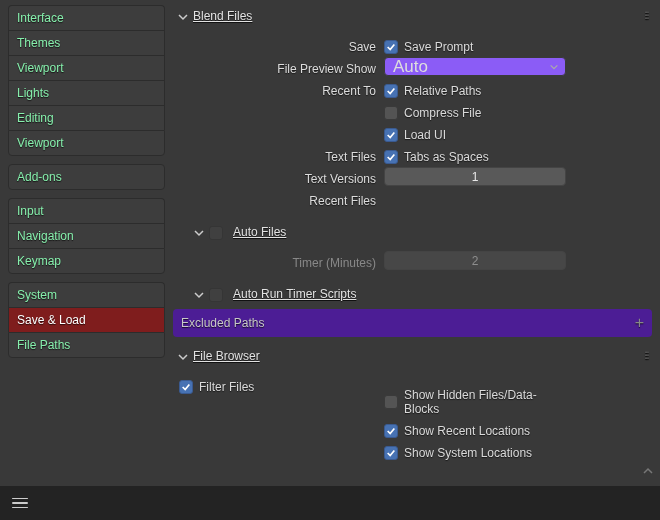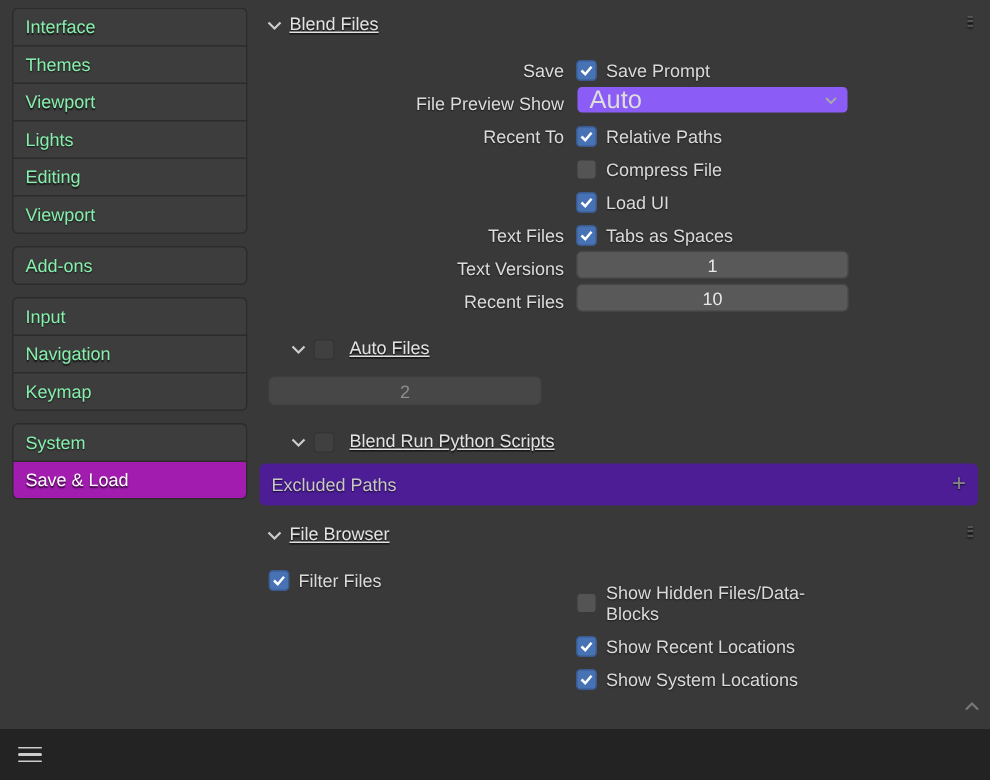--- a/index.html
+++ b/index.html
@@ -12,21 +12,21 @@
     border: 1px solid #2c2c2c;
     border-bottom: none;
     padding: 5px 8px;
     color: #86efac;
     text-shadow: 0 1px 1px rgba(0,0,0,0.7);
     cursor: pointer;
     font-size: 12px;
   }
   .nav-item:first-child { border-top-left-radius: 4px; border-top-right-radius: 4px; border-top: 1px solid #2c2c2c; }
   .nav-item:last-child { border-bottom-left-radius: 4px; border-bottom-right-radius: 4px; border-bottom: 1px solid #2c2c2c; }
-  .nav-item.active { background: #a21caf; color: #ffffff; }
+  .nav-item.active { background: #7f1d1d; color: #ffffff; }
   .main { flex: 1; padding: 5px 8px 0 8px; overflow: hidden; }
   .panel { margin-bottom: 0; }
   .panel-header, .subpanel-header {
     display: flex;
     padding: 4px 6px 5px 2px;
     font-size: 12px;
     color: #e2e2e2;
     text-shadow: 0 1px 1px rgba(0,0,0,0.7);
     position: relative;
     text-decoration: underline;
@@ -111,20 +111,21 @@
       <div class="nav-item">Add-ons</div>
     </div>
     <div class="nav-group">
       <div class="nav-item">Input</div>
       <div class="nav-item">Navigation</div>
       <div class="nav-item">Keymap</div>
     </div>
     <div class="nav-group">
       <div class="nav-item">System</div>
       <div class="nav-item active">Save &amp; Load</div>
+      <div class="nav-item">File Paths</div>
     </div>
   </div>
 
   <div class="main">
 
     <div class="panel">
       <div class="panel-header">
         <span class="disclosure">
           <svg class="chev-down" viewBox="0 0 12 12">
               <path d="M2 4 L6 8 L10 4" fill="none" stroke="#ccc" stroke-width="1.5"></path>
@@ -197,55 +198,53 @@
           </div>
         </div>
         <div class="row">
           <div class="label">Text Versions</div>
           <div class="ctrl">
             <div class="numfield">1</div>
           </div>
         </div>
         <div class="row">
           <div class="label">Recent Files</div>
-          <div class="ctrl">
-            <div class="numfield">10</div>
-          </div>
         </div>
       </div>
 
       <div class="subpanel-header">
         <span class="disclosure">
           <svg class="chev-down" viewBox="0 0 12 12">
               <path d="M2 4 L6 8 L10 4" fill="none" stroke="#ccc" stroke-width="1.5"></path>
             </svg>
         </span>
         <span class="inline-check">
           <span class="checkbox disabled"></span>
         </span>
         <span>Auto Files</span>
       </div>
       <div class="panel-body">
         <div class="row">
+          <div class="label dim">Timer (Minutes)</div>
           <div class="ctrl">
             <div class="numfield disabled">2</div>
           </div>
         </div>
       </div>
 
       <div class="subpanel-header">
         <span class="disclosure">
           <svg class="chev-down" viewBox="0 0 12 12">
               <path d="M2 4 L6 8 L10 4" fill="none" stroke="#ccc" stroke-width="1.5"></path>
             </svg>
         </span>
         <span class="inline-check">
           <span class="checkbox disabled"></span>
         </span>
-        <span>Blend Run Python Scripts</span>
+        <span>Auto Run Timer Scripts</span>
       </div>
       <div class="excluded-row">
         <span>Excluded Paths</span>
         <span class="plus">+</span>
       </div>
     </div>
 
     <div class="panel">
       <div class="panel-header">
         <span class="disclosure">

